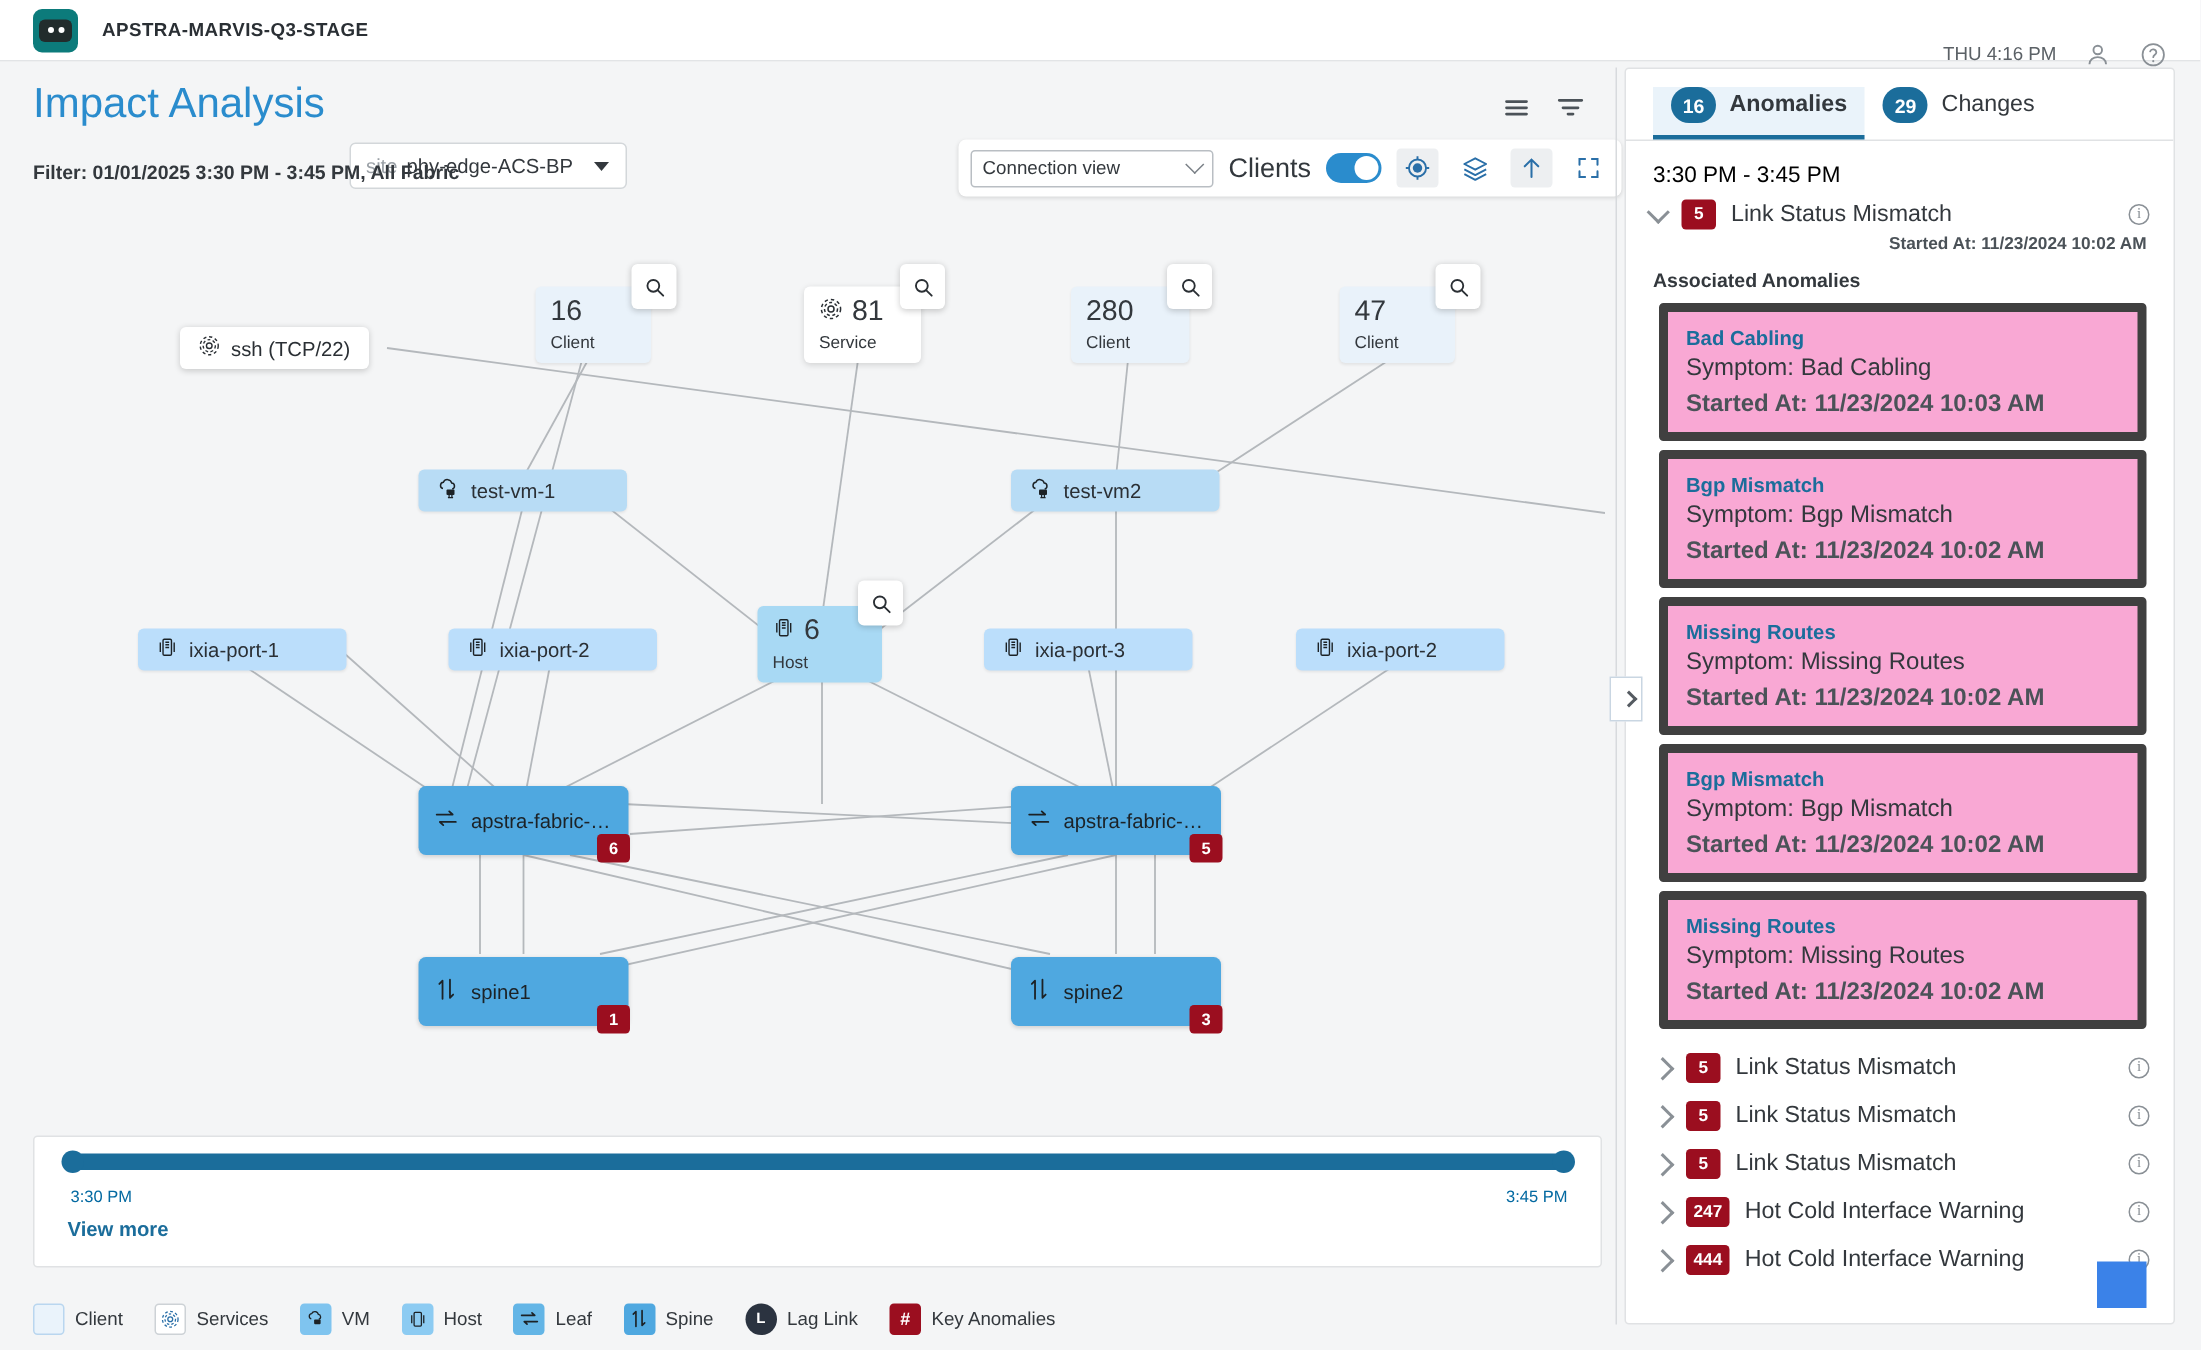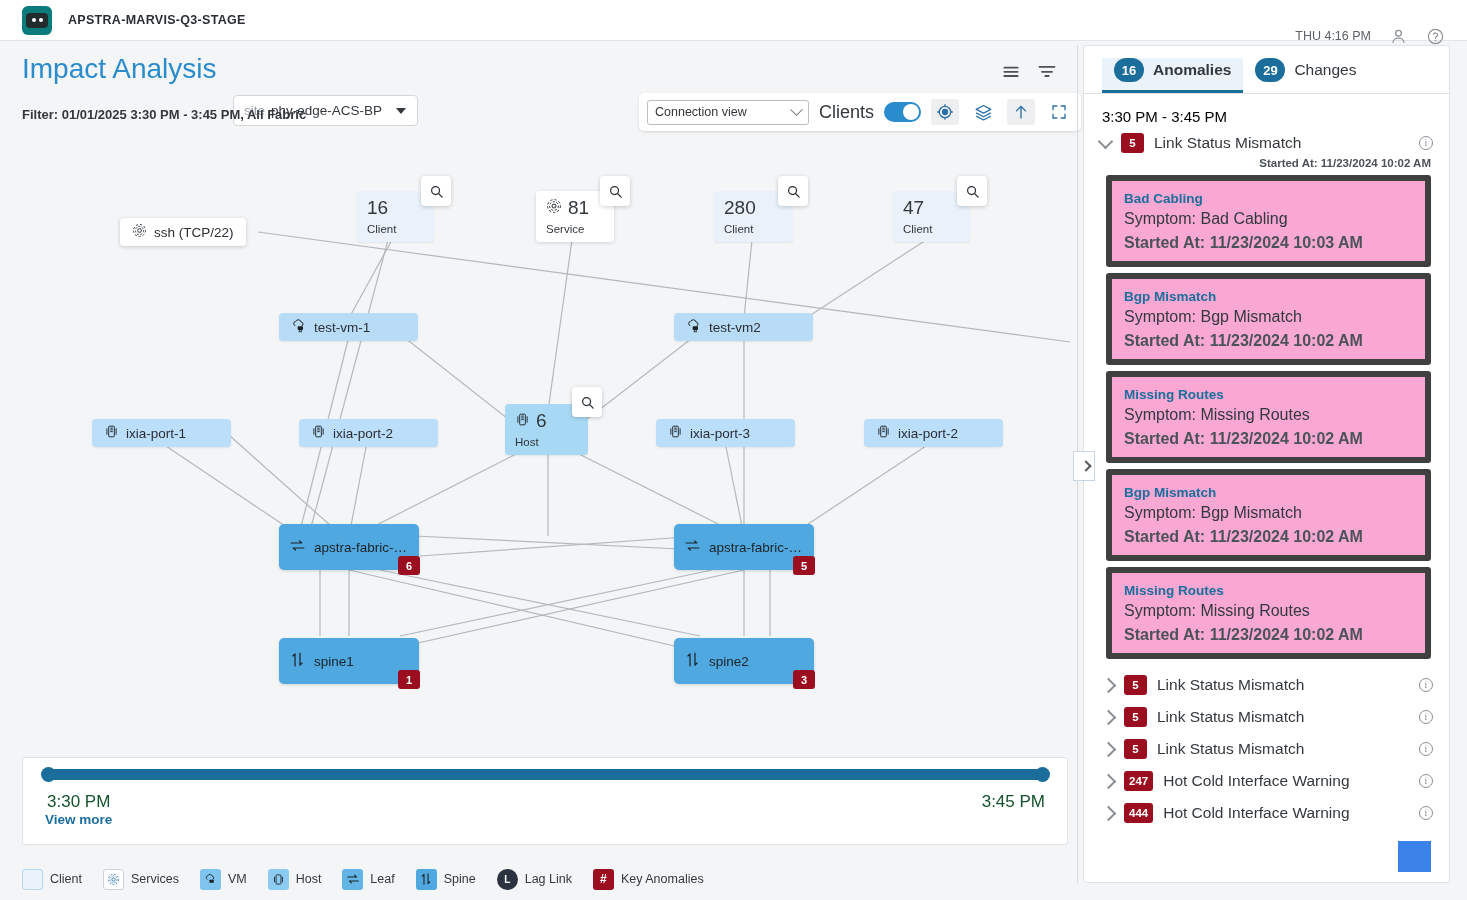--- a/index.html
+++ b/index.html
@@ -150,21 +150,21 @@
     position: absolute; left: 22px; top: 15px; width: 1002px; height: 3px; background: #dfe2e4;
   }
   .range-bar {
     position: absolute; left: 22px; top: 11px; width: 1002px; height: 11px;
     background: #1b6d9b; border-radius: 6px;
   }
   .handle {
     position: absolute; top: 9px; width: 15px; height: 15px; border-radius: 50%;
     background: #1b6d9b; cursor: pointer;
   }
-  .tl-time { position: absolute; top: 34px; font-size: 17px; color: #14532d; }
+  .tl-time { position: absolute; top: 34px; font-size: 11px; color: #0369a1; }
   .view-more {
     position: absolute; left: 22px; top: 54px; font-size: 13.5px;
     color: #1b6d9b; font-weight: bold; cursor: pointer;
   }
 
   
   .legend {
     position: absolute; left: 0; top: 858px; width: 1070px; height: 42px;
     display: flex; align-items: center; padding-left: 22px; gap: 7px;
   }
@@ -690,20 +690,21 @@
 
     <div class="range-head">3:30 PM - 3:45 PM</div>
 
     <div class="group-row">
       <span class="chev down"></span>
       <span class="badge">5</span>
       <span class="group-title">Link Status Mismatch</span>
       <span class="info-i">i</span>
     </div>
     <div class="started-right">Started At: 11/23/2024 10:02 AM</div>
+    <div class="assoc-head">Associated Anomalies</div>
 
     <div class="anom-card">
       <div class="anom-name">Bad Cabling</div>
       <div class="anom-symptom">Symptom: Bad Cabling</div>
       <div class="anom-started">Started At: 11/23/2024 10:03 AM</div>
     </div>
     <div class="anom-card">
       <div class="anom-name">Bgp Mismatch</div>
       <div class="anom-symptom">Symptom: Bgp Mismatch</div>
       <div class="anom-started">Started At: 11/23/2024 10:02 AM</div>

